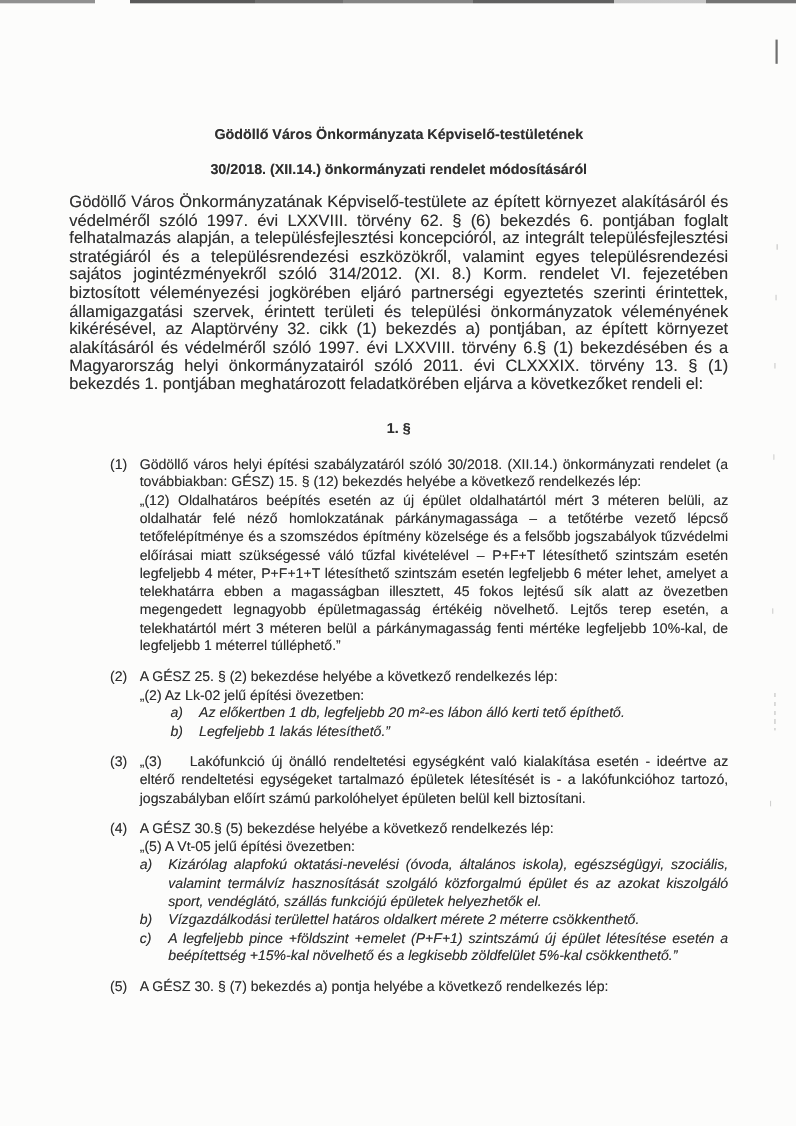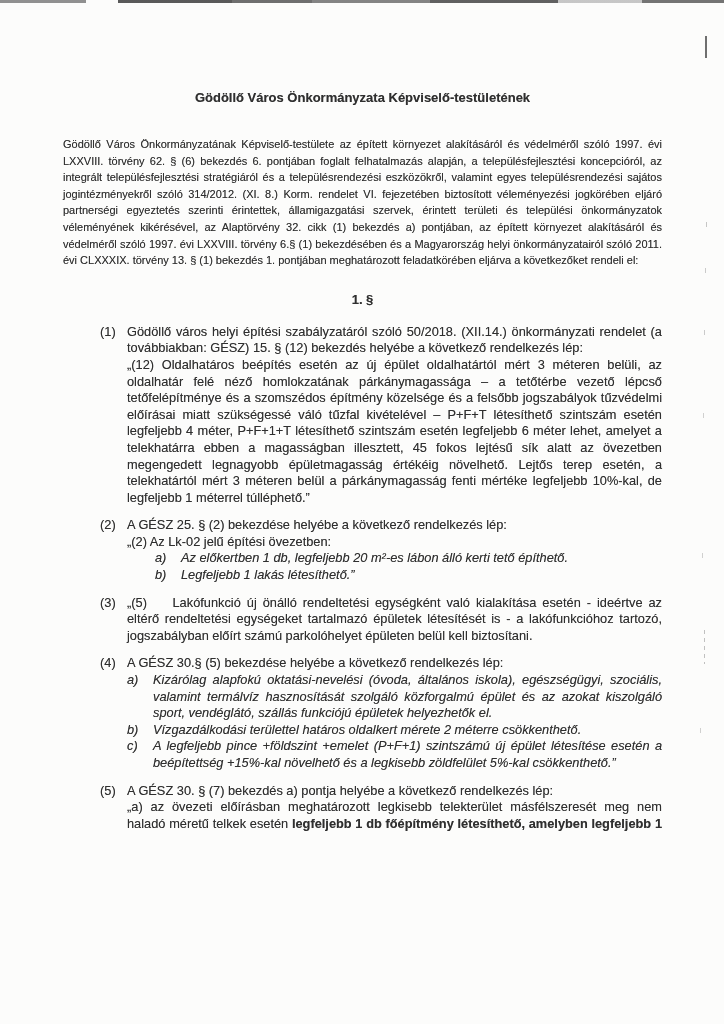--- a/index.html
+++ b/index.html
@@ -32,23 +32,23 @@
   .m2{left:706px;top:222px;width:1px;height:5px;opacity:.5;}
   .m3{left:705px;top:268px;width:1px;height:5px;opacity:.45;}
   .m4{left:704px;top:330px;width:1px;height:5px;opacity:.45;}
   .m5{left:703px;top:413px;width:1px;height:5px;opacity:.4;}
   .m6{left:702px;top:553px;width:1px;height:5px;opacity:.4;}
   .m7{left:704px;top:630px;width:1px;height:34px;opacity:.55;
       background:repeating-linear-gradient(180deg,#8f8f8f 0 4px,rgba(0,0,0,0) 4px 8px);}
   .m8{left:700px;top:728px;width:1px;height:5px;opacity:.4;}
 
   
-  .title-block{padding-top:90px;text-align:center;font-weight:bold;font-size:13px;line-height:16px;}
+  .title-block{padding-top:114px;text-align:center;font-weight:bold;font-size:13px;line-height:16px;}
   .title-gap{height:16px;}
-  .preamble{margin:14px 0 0;text-align:justify;font-size:11px;line-height:16.6px;}
+  .preamble{margin:14px 0 0;text-align:justify;font-size:15px;line-height:16.6px;}
   .section-heading{text-align:center;font-weight:bold;font-size:13px;margin-top:23px;}
 
   .items{margin:17px 0 0 37px;padding:0;list-style:none;font-size:12.8px;line-height:16.6px;}
   .item{display:flex;margin-bottom:11px;}
   .item-num{width:27px;flex-shrink:0;}
   .item-body{flex:1;min-width:0;}
   .intro{margin:0;text-align:justify;}
   .quote{margin:0;text-align:justify;}
   .quote-bold{font-weight:bold;}
   .justify-last{text-align-last:justify;}
@@ -69,32 +69,33 @@
   <div class="mark m5"></div>
   <div class="mark m6"></div>
   <div class="mark m7"></div>
   <div class="mark m8"></div>
 
   <div class="content">
 
     <div class="title-block">
       <div>Gödöllő Város Önkormányzata Képviselő-testületének</div>
       <div class="title-gap"></div>
+      <div>30/2018. (XII.14.) önkormányzati rendelet módosításáról</div>
     </div>
 
     <p class="preamble">Gödöllő Város Önkormányzatának Képviselő-testülete az épített környezet alakításáról és védelméről szóló 1997. évi LXXVIII. törvény 62. § (6) bekezdés 6. pontjában foglalt felhatalmazás alapján, a településfejlesztési koncepcióról, az integrált településfejlesztési stratégiáról és a településrendezési eszközökről, valamint egyes településrendezési sajátos jogintézményekről szóló 314/2012. (XI. 8.) Korm. rendelet VI. fejezetében biztosított véleményezési jogkörében eljáró partnerségi egyeztetés szerinti érintettek, államigazgatási szervek, érintett területi és települési önkormányzatok véleményének kikérésével, az Alaptörvény 32. cikk (1) bekezdés a) pontjában, az épített környezet alakításáról és védelméről szóló 1997. évi LXXVIII. törvény 6.§ (1) bekezdésében és a Magyarország helyi önkormányzatairól szóló 2011. évi CLXXXIX. törvény 13. § (1) bekezdés 1. pontjában meghatározott feladatkörében eljárva a következőket rendeli el:</p>
 
     <div class="section-heading">1. §</div>
 
     <ol class="items">
 
       <li class="item">
         <span class="item-num">(1)</span>
         <div class="item-body">
-          <p class="intro">Gödöllő város helyi építési szabályzatáról szóló 50/2018. (XII.14.) önkormányzati rendelet (a továbbiakban: GÉSZ) 15. § (12) bekezdés helyébe a következő rendelkezés lép:</p>
+          <p class="intro">Gödöllő város helyi építési szabályzatáról szóló 30/2018. (XII.14.) önkormányzati rendelet (a továbbiakban: GÉSZ) 15. § (12) bekezdés helyébe a következő rendelkezés lép:</p>
           <p class="quote">„(12) Oldalhatáros beépítés esetén az új épület oldalhatártól mért 3 méteren belüli, az oldalhatár felé néző homlokzatának párkánymagassága – a tetőtérbe vezető lépcső tetőfelépítménye és a szomszédos építmény közelsége és a felsőbb jogszabályok tűzvédelmi előírásai miatt szükségessé váló tűzfal kivételével – P+F+T létesíthető szintszám esetén legfeljebb 4 méter, P+F+1+T létesíthető szintszám esetén legfeljebb 6 méter lehet, amelyet a telekhatárra ebben a magasságban illesztett, 45 fokos lejtésű sík alatt az övezetben megengedett legnagyobb épületmagasság értékéig növelhető. Lejtős terep esetén, a telekhatártól mért 3 méteren belül a párkánymagasság fenti mértéke legfeljebb 10%-kal, de legfeljebb 1 méterrel túlléphető.”</p>
         </div>
       </li>
 
       <li class="item">
         <span class="item-num">(2)</span>
         <div class="item-body">
           <p class="intro">A GÉSZ 25. § (2) bekezdése helyébe a következő rendelkezés lép:</p>
           <p class="quote">„(2) Az Lk-02 jelű építési övezetben:</p>
           <div class="indent-more">
@@ -106,28 +107,29 @@
               <span class="si-label">b)</span>
               <p class="si-text">Legfeljebb 1 lakás létesíthető.”</p>
             </div>
           </div>
         </div>
       </li>
 
       <li class="item">
         <span class="item-num">(3)</span>
         <div class="item-body">
-          <p class="quote">„(5)  Lakófunkció új önálló rendeltetési egységként való kialakítása esetén - ideértve az eltérő rendeltetési egységeket tartalmazó épületek létesítését is - a lakófunkcióhoz tartozó, jogszabályban előírt számú parkolóhelyet épületen belül kell biztosítani.</p>
+          <p class="quote">„(3)  Lakófunkció új önálló rendeltetési egységként való kialakítása esetén - ideértve az eltérő rendeltetési egységeket tartalmazó épületek létesítését is - a lakófunkcióhoz tartozó, jogszabályban előírt számú parkolóhelyet épületen belül kell biztosítani.</p>
         </div>
       </li>
 
       <li class="item">
         <span class="item-num">(4)</span>
         <div class="item-body">
           <p class="intro">A GÉSZ 30.§ (5) bekezdése helyébe a következő rendelkezés lép:</p>
+          <p class="quote">„(5) A Vt-05 jelű építési övezetben:</p>
           <div>
             <div class="subitem">
               <span class="si-label">a)</span>
               <p class="si-text">Kizárólag alapfokú oktatási-nevelési (óvoda, általános iskola), egészségügyi, szociális, valamint termálvíz hasznosítását szolgáló közforgalmú épület és az azokat kiszolgáló sport, vendéglátó, szállás funkciójú épületek helyezhetők el.</p>
             </div>
             <div class="subitem">
               <span class="si-label">b)</span>
               <p class="si-text">Vízgazdálkodási területtel határos oldalkert mérete 2 méterre csökkenthető.</p>
             </div>
             <div class="subitem">
@@ -135,19 +137,18 @@
               <p class="si-text">A legfeljebb pince +földszint +emelet (P+F+1) szintszámú új épület létesítése esetén a beépítettség +15%-kal növelhető és a legkisebb zöldfelület 5%-kal csökkenthető.”</p>
             </div>
           </div>
         </div>
       </li>
 
       <li class="item">
         <span class="item-num">(5)</span>
         <div class="item-body">
           <p class="intro">A GÉSZ 30. § (7) bekezdés a) pontja helyébe a következő rendelkezés lép:</p>
-          <p class="quote justify-last"><span>„a) az övezeti előírásban meghatározott legkisebb telekterület másfélszeresét meg nem haladó méretű telkek esetén </span><span class="quote-bold">legfeljebb 1 db főépítmény létesíthető, amelyben legfeljebb 1</span></p>
         </div>
       </li>
 
     </ol>
   </div>
 </div>
 
 </body></html>

